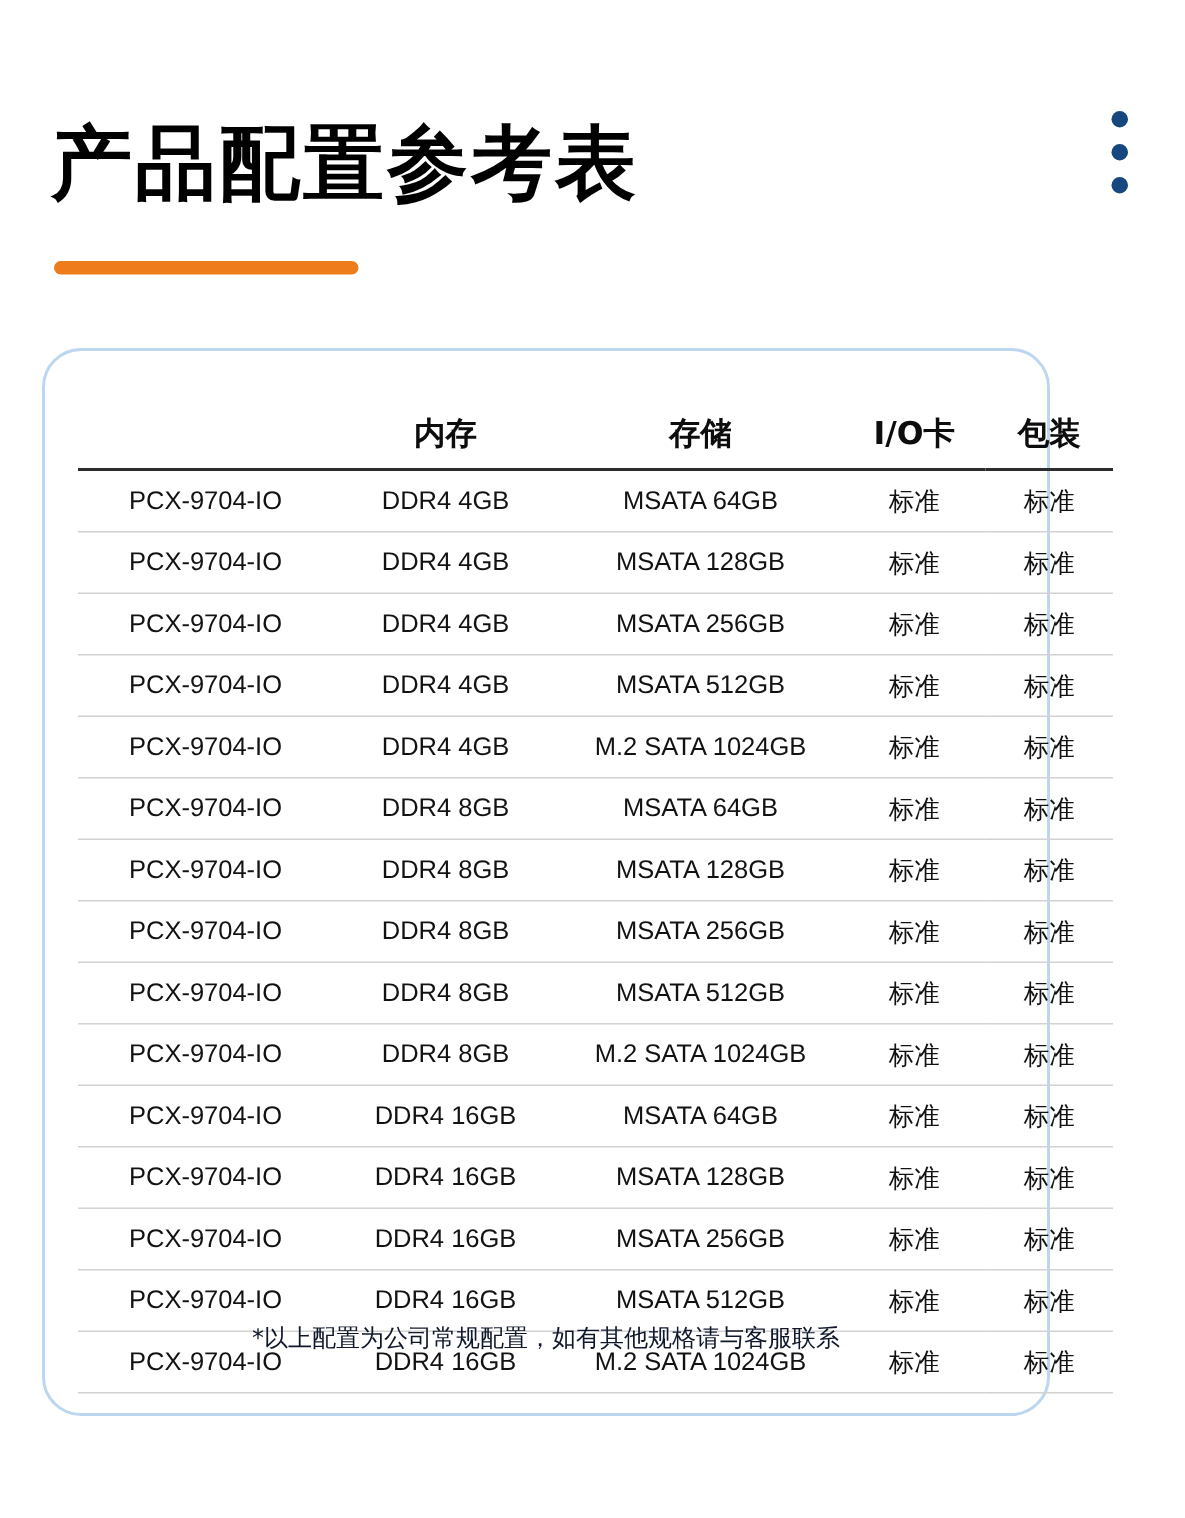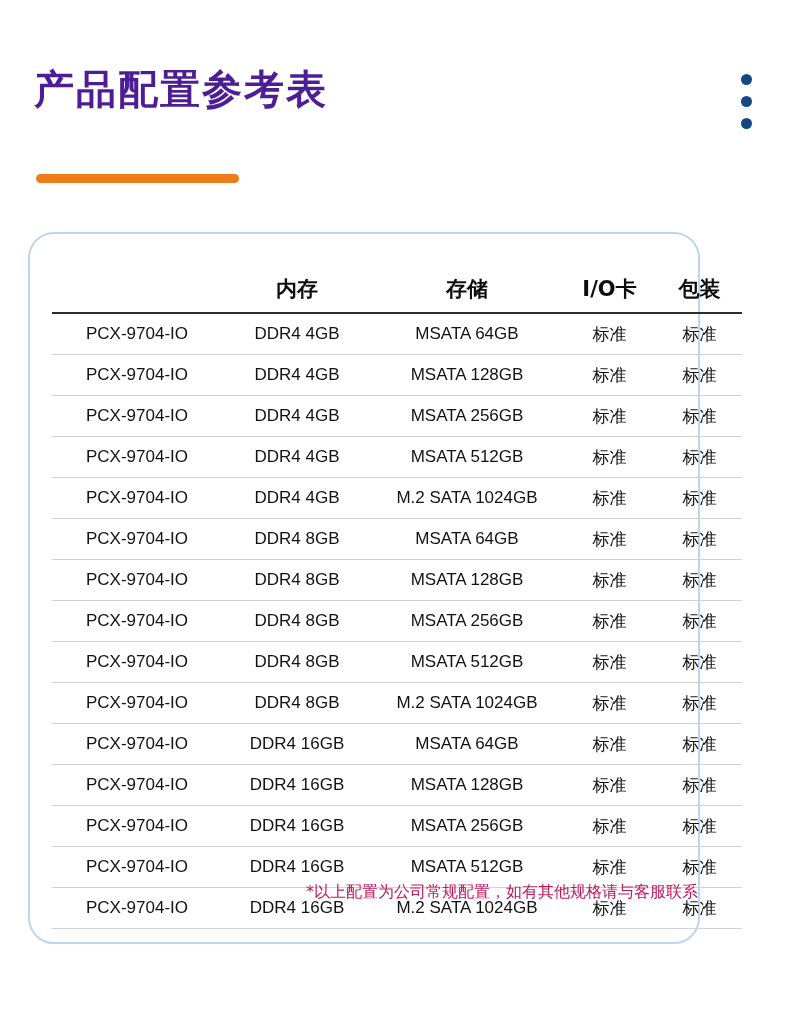--- a/index.html
+++ b/index.html
@@ -25,25 +25,25 @@
   .header {
     position: absolute;
     left: 0;
     top: 0;
     width: 790px;
     height: 210px;
   }
   .title {
     position: absolute;
     left: 34px;
-    top: 62px;
-    font-size: 40px;
+    top: 73px;
+    font-size: 54px;
     font-weight: bold;
     letter-spacing: 2px;
-    color: #4c1d95;
+    color: #000000;
     font-family: "DejaVu Sans", "Liberation Sans", sans-serif;
     white-space: nowrap;
   }
   .title-underline {
     position: absolute;
     left: 36px;
     top: 174px;
     width: 203px;
     height: 9px;
     border-radius: 5px;
@@ -122,23 +122,23 @@
     padding-left: 22px;
     font-size: 17px;
   }
   th.model-head { text-align: left; padding-left: 22px; }
 
   .note {
     position: absolute;
     left: 0;
     right: 0;
     top: 648px;
-    text-align: right;
+    text-align: center;
     font-size: 16px;
-    color: #be185d;
+    color: #0f172a;
     font-family: "DejaVu Sans", "Liberation Sans", sans-serif;
   }
 </style>
 </head>
 <body>
 
 <div class="page">
 
   <div class="header">
     <div class="title">产品配置参考表</div>

